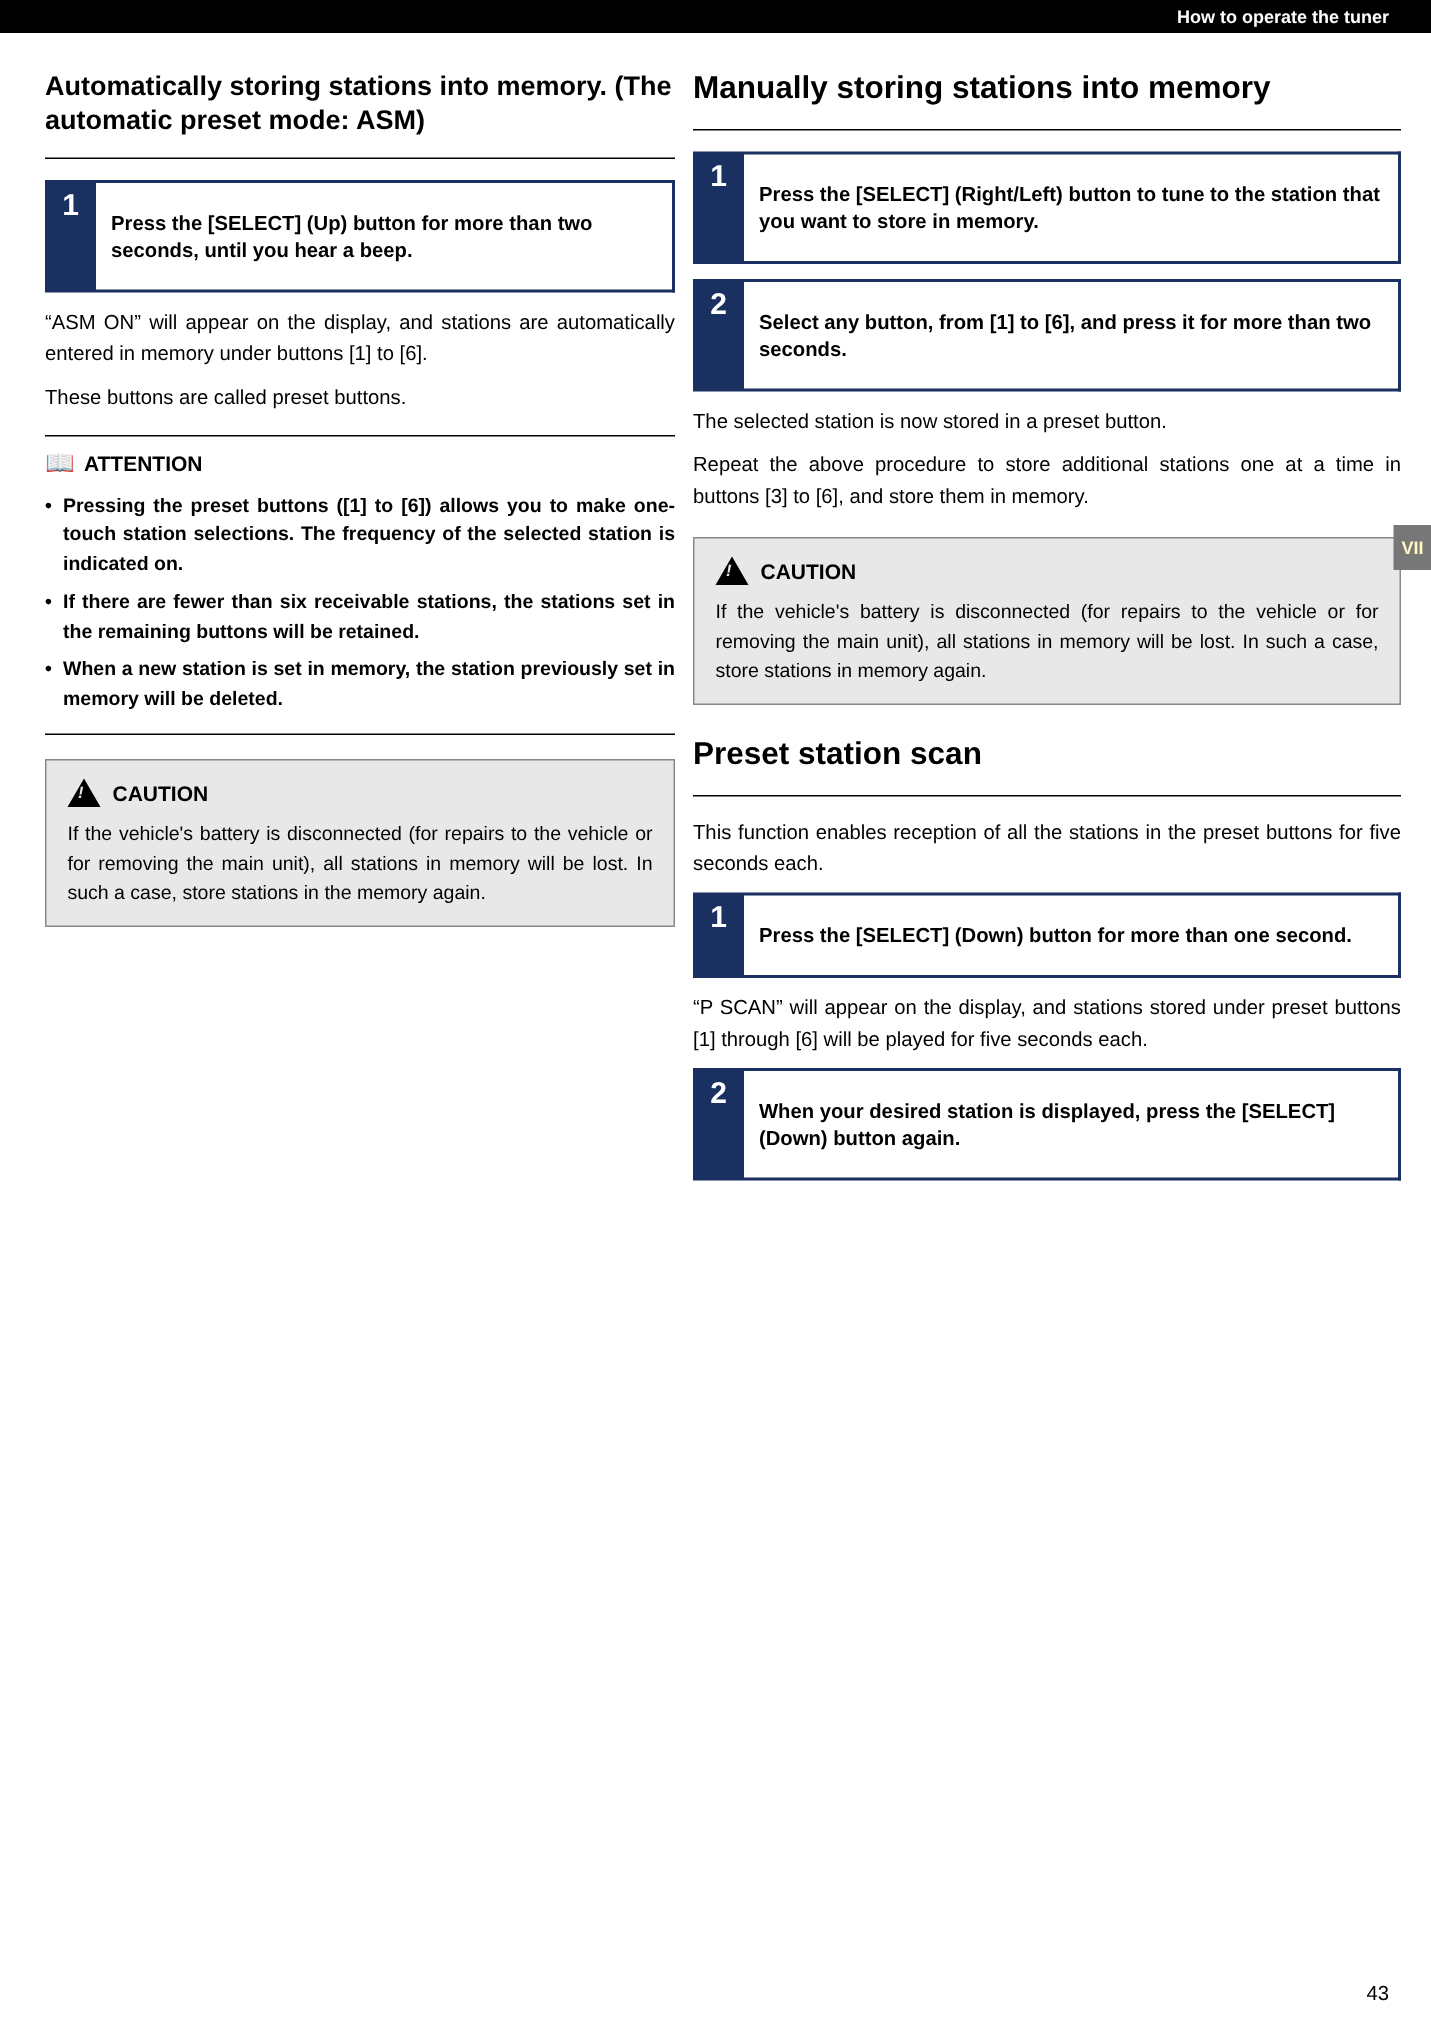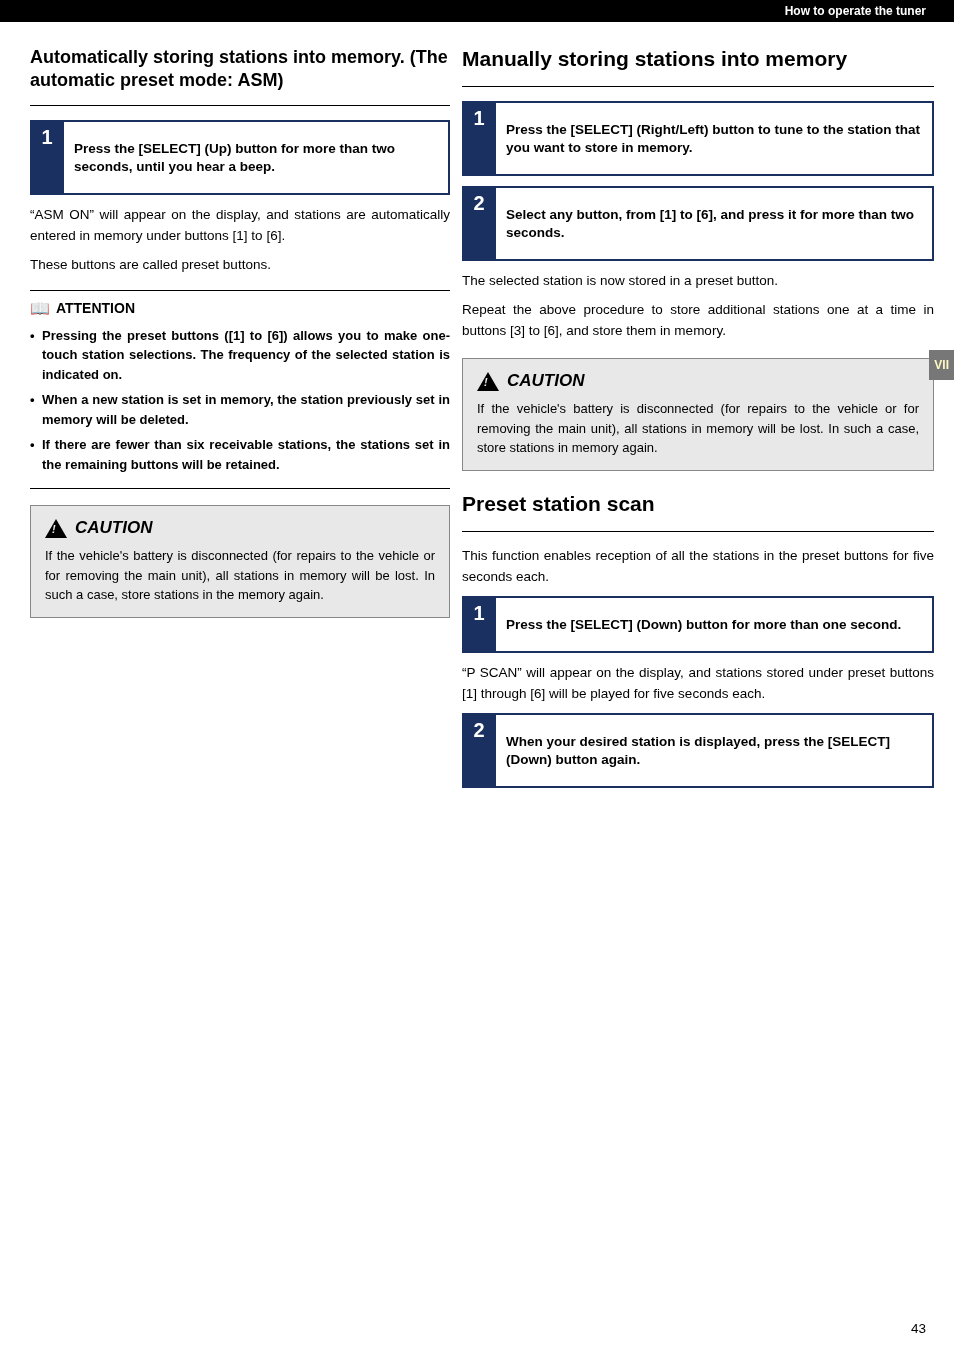--- a/index.html
+++ b/index.html
@@ -114,23 +114,22 @@
     .caution-box {
       background: #e8e8e8;
       border: 1.5px solid #888;
       padding: 12px 14px;
       margin-top: 16px;
     }
     .caution-title {
       display: flex;
       align-items: center;
       gap: 8px;
-      font-size: 17px;
-      font-weight: bold;
-      font-style: italic;
+      font-size: 14px;
+      font-weight: bold;
       margin-bottom: 8px;
     }
     .caution-triangle {
       width: 0;
       height: 0;
       border-left: 11px solid transparent;
       border-right: 11px solid transparent;
       border-bottom: 19px solid #000;
       display: inline-block;
       position: relative;
@@ -184,22 +183,22 @@
     <p class="body-text">“ASM ON” will appear on the display, and stations are automatically entered in memory under buttons [1] to [6].</p>
     <p class="body-text">These buttons are called preset buttons.</p>
 
     <div class="attention-block">
       <div class="attention-title">
         <span class="attention-icon">📖</span>
         <span>ATTENTION</span>
       </div>
       <ul class="attention-list">
         <li>Pressing the preset buttons ([1] to [6]) allows you to make one-touch station selections. The frequency of the selected station is indicated on.</li>
+        <li>If there are fewer than six receivable stations, the stations set in the remaining buttons will be retained.</li>
         <li>When a new station is set in memory, the station previously set in memory will be deleted.</li>
-        <li>If there are fewer than six receivable stations, the stations set in the remaining buttons will be retained.</li>
       </ul>
     </div>
 
     <hr class="section-divider" style="margin-top:14px;">
 
     <div class="caution-box">
       <div class="caution-title">
         <span class="caution-triangle"></span>
         <span>CAUTION</span>
       </div>

